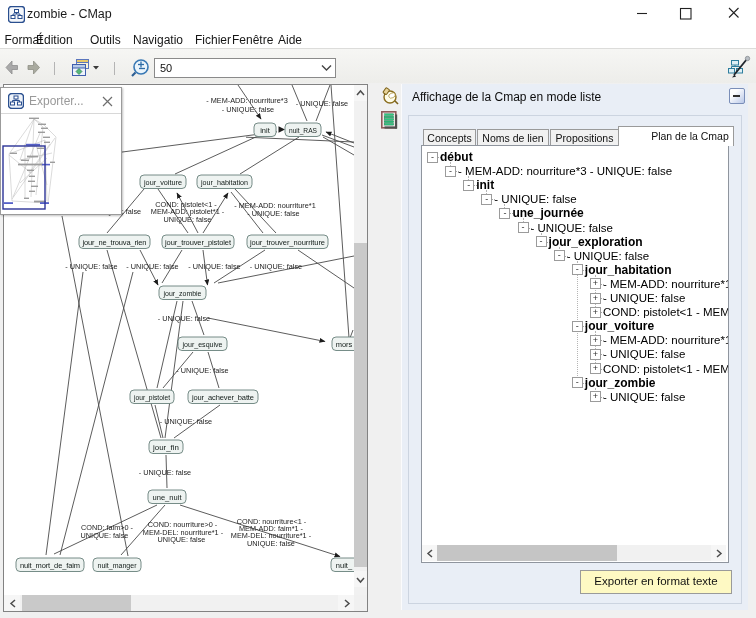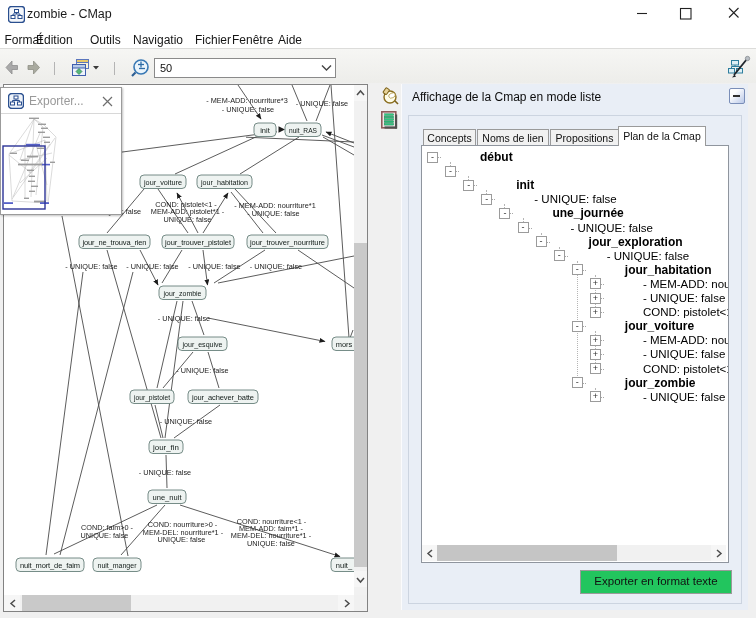--- a/index.html
+++ b/index.html
@@ -22,27 +22,27 @@
   
   .sb-track{background:#f1f1f1;position:absolute;}
   .sb-thumb{background:#c9c9c9;position:absolute;}
   .sb-btn{background:#f6f6f6;position:absolute;}
   
   #panel{left:401px;top:84px;width:346px;height:526px;background:#e9eef6;border-left:1px solid #fbfbfc;}
   #panel-header{left:412px;top:90px;font-size:12px;color:#0c0c0c;}
   #panel-frame{left:408px;top:115px;width:332px;height:487px;border:1px solid #ccd4e0;}
   .tab{position:absolute;height:16px;background:#f1f1f1;border:1px solid #9a9a9a;border-bottom:none;
        font-size:10.5px;color:#111;text-align:center;line-height:16px;white-space:nowrap;}
-  #tab4{background:#ffffff;height:19px;line-height:19px;z-index:3;}
+  #tab4{background:#ffffff;height:19px;line-height:19px;z-index:3;padding-left:28px;}
   #treebox{left:421px;top:145px;width:306px;height:416px;background:#ffffff;border:1px solid #8f959e;overflow:hidden;z-index:2;}
-  .trow{position:absolute;white-space:nowrap;font-size:11.5px;color:#000;margin-left:40px;}
+  .trow{position:absolute;white-space:nowrap;font-size:11.5px;color:#000;}
   .trow b{font-size:12px;}
   .exp{position:absolute;width:9px;height:9px;background:#fff;border:1px solid #9b9b9b;
        font-size:9px;line-height:8px;text-align:center;color:#333;}
-  #btn-export{left:580px;top:570px;width:150px;height:22px;background:#22c55e;border:1px solid #9a9a9a;
+  #btn-export{left:580px;top:570px;width:150px;height:22px;background:#fef9c3;border:1px solid #9a9a9a;
       font-size:11.5px;color:#111;text-align:center;line-height:21px;}
   
   #nav{left:0px;top:87px;width:120px;height:126px;background:#ffffff;border:1px solid #9b9b9b;
        box-shadow:1px 1px 2px rgba(0,0,0,0.25);z-index:5;}
   #nav-title{left:28px;top:6px;font-size:12px;color:#9a9a9a;position:absolute;}
   #nav-sep{left:0;top:25px;width:120px;height:1px;background:#d8d8d8;position:absolute;}
 </style>
 </head>
 <body>
 <div class="abs" id="titlebar">
@@ -309,20 +309,21 @@
 <div style="position:absolute;left:178.9px;top:166.1px;width:3px;height:0;border-top:1px dotted #a8a8a8;"></div>
 <div style="position:absolute;left:160.8px;top:180.2px;width:3px;height:0;border-top:1px dotted #a8a8a8;"></div>
 <div style="position:absolute;left:178.9px;top:194.3px;width:3px;height:0;border-top:1px dotted #a8a8a8;"></div>
 <div style="position:absolute;left:178.9px;top:208.4px;width:3px;height:0;border-top:1px dotted #a8a8a8;"></div>
 <div style="position:absolute;left:178.9px;top:222.5px;width:3px;height:0;border-top:1px dotted #a8a8a8;"></div>
 <div style="position:absolute;left:160.8px;top:236.6px;width:3px;height:0;border-top:1px dotted #a8a8a8;"></div>
 <div style="position:absolute;left:178.9px;top:250.7px;width:3px;height:0;border-top:1px dotted #a8a8a8;"></div>
 <div class="exp" style="left:5.0px;top:5.5px;">-</div>
 <div class="trow" style="left:18.0px;top:4.0px;height:14px;line-height:14px;"><b>début</b></div>
 <div class="exp" style="left:23.1px;top:19.6px;">-</div>
+<div class="trow" style="left:36.1px;top:18.1px;height:14px;line-height:14px;">- MEM-ADD: nourriture*3 - UNIQUE: false</div>
 <div class="exp" style="left:41.2px;top:33.7px;">-</div>
 <div class="trow" style="left:54.2px;top:32.2px;height:14px;line-height:14px;"><b>init</b></div>
 <div class="exp" style="left:59.3px;top:47.8px;">-</div>
 <div class="trow" style="left:72.3px;top:46.3px;height:14px;line-height:14px;">- UNIQUE: false</div>
 <div class="exp" style="left:77.4px;top:61.9px;">-</div>
 <div class="trow" style="left:90.4px;top:60.4px;height:14px;line-height:14px;"><b>une_journée</b></div>
 <div class="exp" style="left:95.5px;top:76.0px;">-</div>
 <div class="trow" style="left:108.5px;top:74.5px;height:14px;line-height:14px;">- UNIQUE: false</div>
 <div class="exp" style="left:113.6px;top:90.1px;">-</div>
 <div class="trow" style="left:126.6px;top:88.6px;height:14px;line-height:14px;"><b>jour_exploration</b></div>

